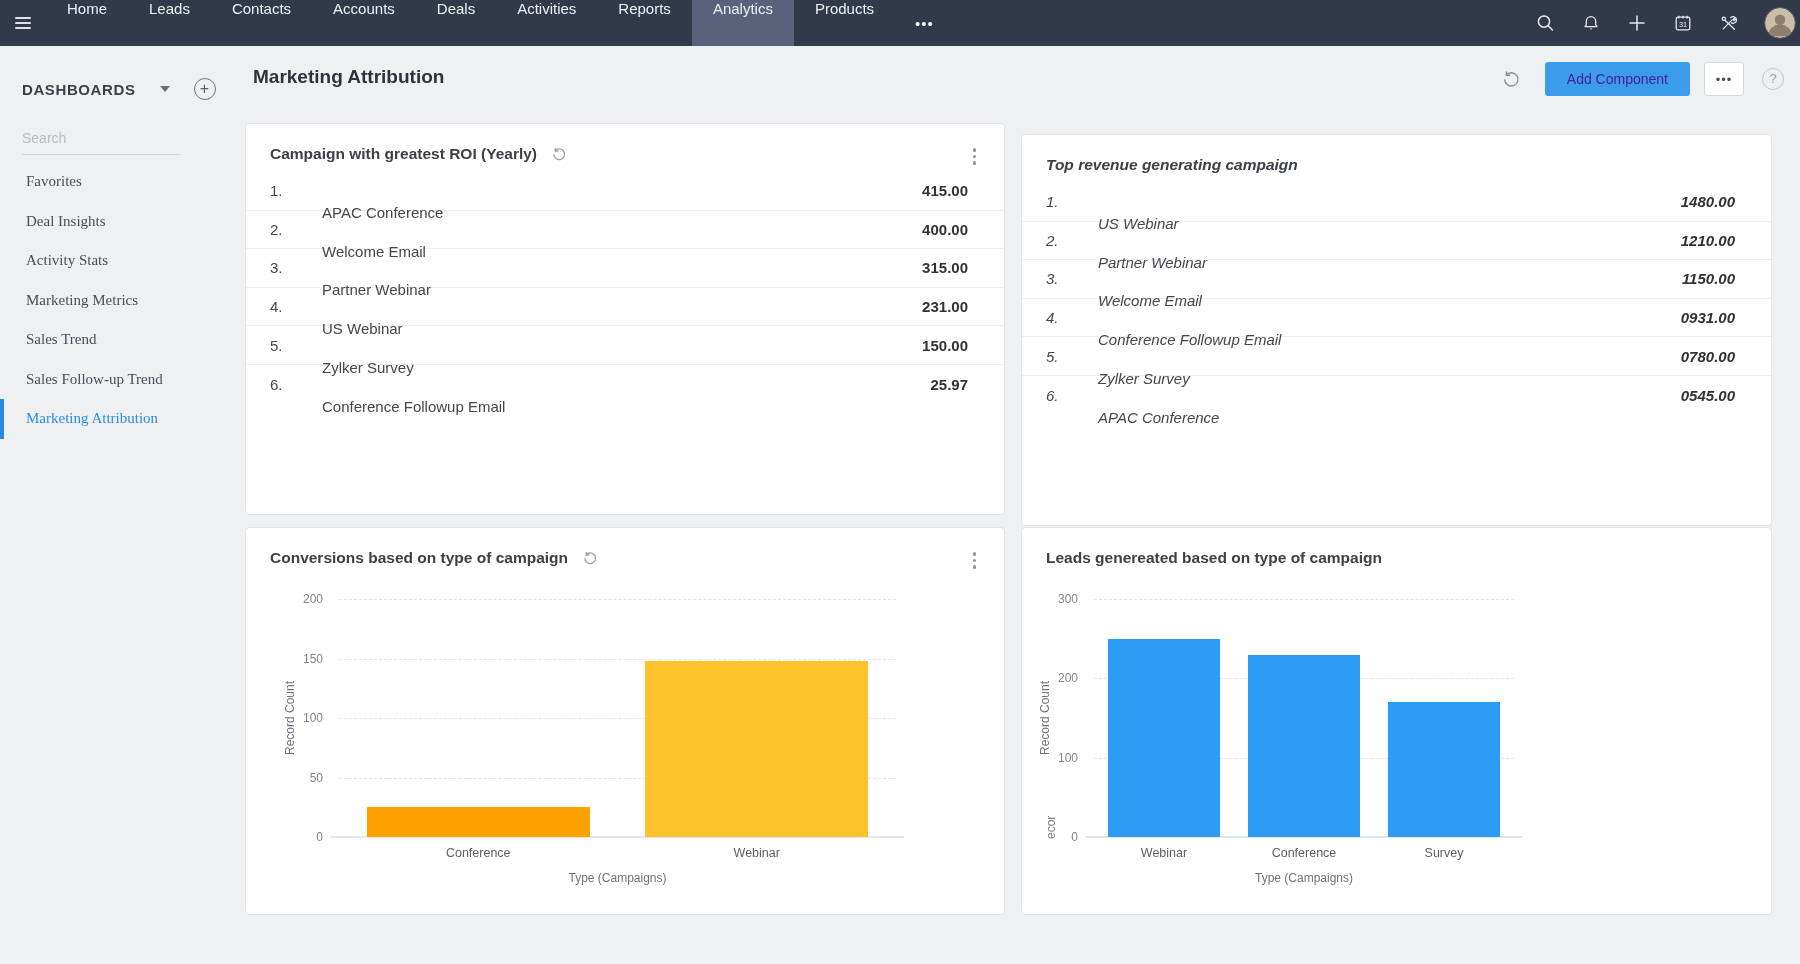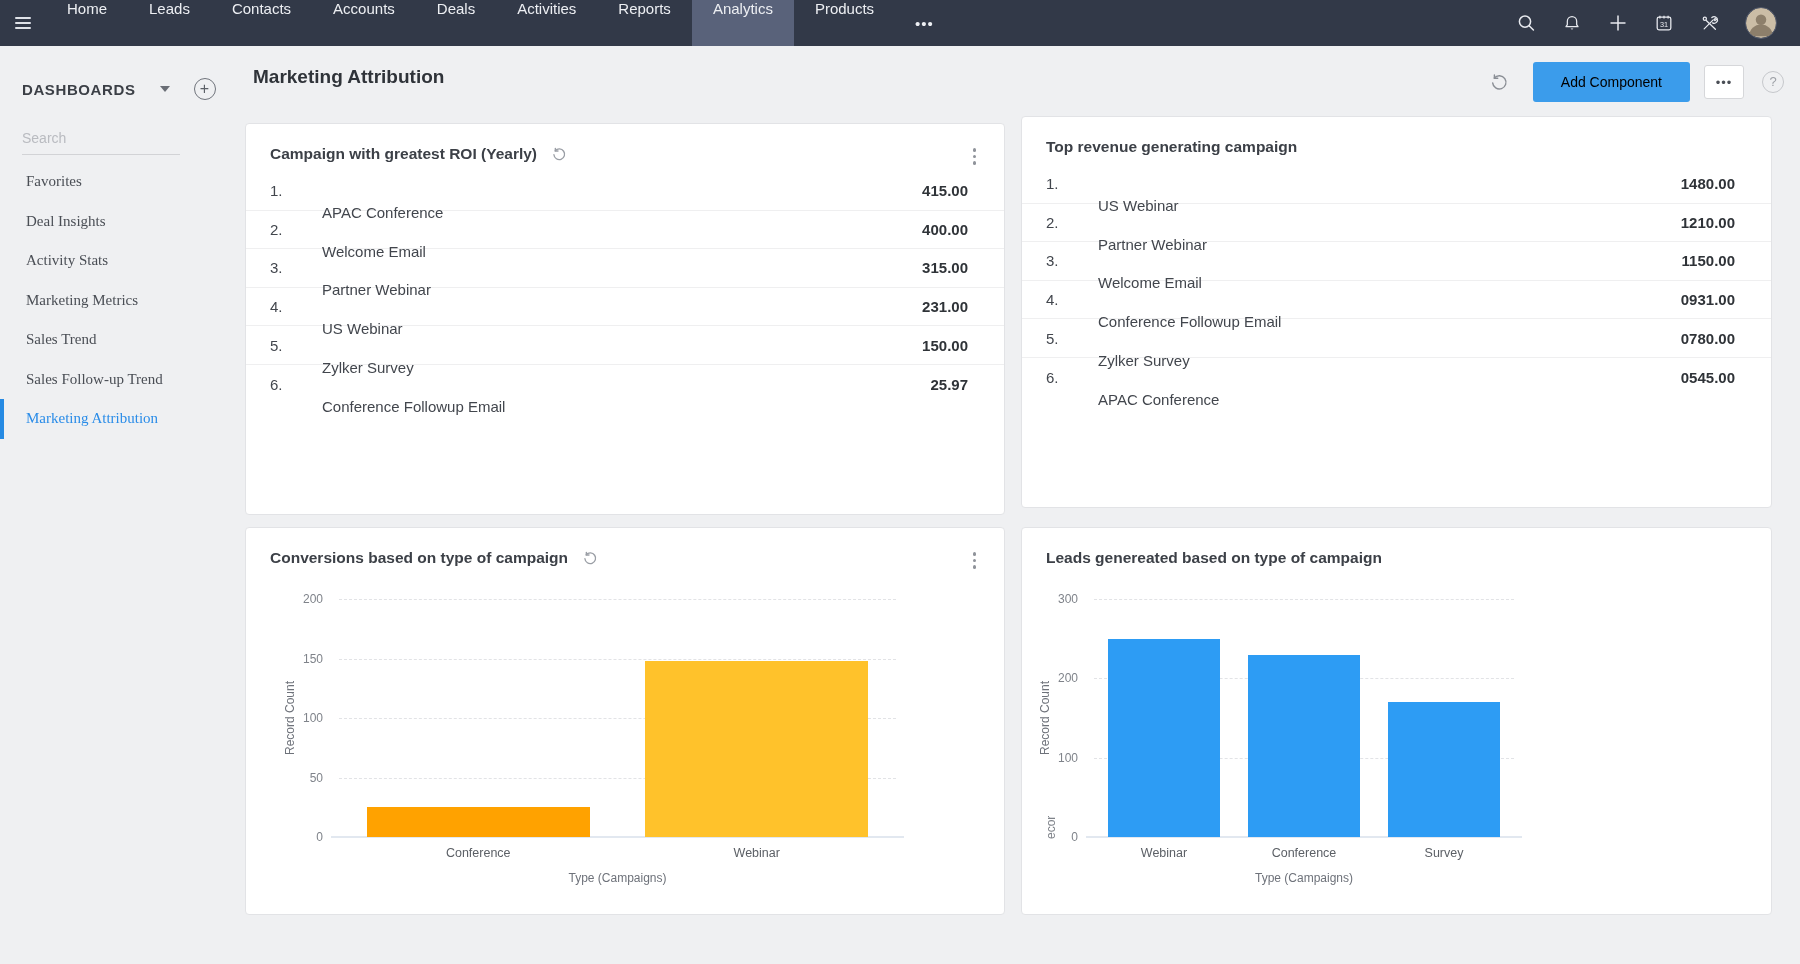--- a/index.html
+++ b/index.html
@@ -16,21 +16,21 @@
     position:absolute; top:0; left:0; width:1800px; height:46px;
     background:#323948; display:flex; align-items:stretch; color:#edeff3;
   }
   .hamburger{ width:46px; display:flex; flex-direction:column; justify-content:center; align-items:center; gap:3px; cursor:pointer;}
   .hamburger i{ display:block; width:16px; height:2px; background:#dfe2e8; border-radius:1px;}
   .nav-items{ display:flex; align-items:stretch; }
   .nav-item{ display:flex; align-items:flex-start; padding:0 21px; font-size:15px; cursor:pointer; white-space:nowrap;}
   .nav-item.active{ background:#59627a; }
   .nav-more{ display:flex; align-items:center; padding:0 20px; font-size:15px; letter-spacing:1px; cursor:pointer;}
   .nav-spacer{ flex:1; }
-  .nav-right{ display:flex; align-items:center; gap:24px; padding-right:23px; }
+  .nav-right{ display:flex; align-items:center; gap:24px; padding-right:4px; }
   .nav-icon{ width:22px; height:22px; display:flex; align-items:center; justify-content:center; cursor:pointer; color:#e8eaef;}
   .nav-icon svg{ display:block; }
   .cal-day{ font-size:8px; fill:#e8eaef; font-family:"Liberation Sans",sans-serif;}
   .avatar{ width:32px; height:32px; border-radius:50%; overflow:hidden; display:block; cursor:pointer; border:1px solid #565d6e;}
   
   .sidebar{ position:absolute; top:46px; left:0; width:205px; bottom:0; }
   .dash-header{ position:absolute; top:32px; left:22px; display:flex; align-items:center; gap:24px;}
   .dash-title{ font-size:15px; font-weight:bold; letter-spacing:.6px; color:#3b3f46;}
   .caret{ width:0; height:0; border-left:5px solid transparent; border-right:5px solid transparent; border-top:6px solid #6a6e76; cursor:pointer;}
   .circle-plus{ width:22px; height:22px; border:1.5px solid #70747c; border-radius:50%; color:#5c6067;
@@ -42,35 +42,35 @@
   }
   .side-search input::placeholder{ color:#b9bbc0; }
   .side-list{ position:absolute; top:116px; left:0; right:0;font-family:Liberation Serif, serif;}
   .side-item{ height:39.5px; display:flex; align-items:center; padding-left:22px; font-size:15px; color:#4a4e55; cursor:pointer; border-left:4px solid transparent;}
   .side-item.active{ color:#2a8ce8; border-left:4px solid #268ae3; }
   
   .page-title{ position:absolute; top:66px; left:253px; font-size:19px; font-weight:600; color:#2f3339;}
   .header-controls{ position:absolute; top:62px; right:16px; display:flex; align-items:center;}
   .icon-refresh{ width:20px; height:20px; color:#8a8e95; cursor:pointer; margin-right:24px;}
   .btn-primary{
-    height:40px; padding:0 28px; background:#3b9ceb; border:none; border-radius:3px;
-    color:#000000; font-size:14px; cursor:pointer; font-family:"Liberation Sans",sans-serif;
+    height:34px; padding:0 22px; background:#3b9ceb; border:none; border-radius:3px;
+    color:#4c1d95; font-size:14px; cursor:pointer; font-family:"Liberation Sans",sans-serif;
   }
   .btn-more{
     height:34px; width:40px; margin-left:14px; background:#fff; border:1px solid #d6d7da; border-radius:3px;
     color:#4a4e55; font-size:13px; letter-spacing:1px; cursor:pointer; font-family:"Liberation Sans",sans-serif;
   }
   .help-circle{
     width:22px; height:22px; margin-left:18px; border:1px solid #c6c8cc; border-radius:50%;
     color:#9da0a6; font-size:13px; line-height:20px; text-align:center; cursor:pointer;
   }
   
   .card{ position:absolute; background:#fff; border:1px solid #e2e3e6; border-radius:4px;}
   #card-roi    { left:245px;  top:123px; width:760px; height:392px;}
-  #card-rev    { left:1021px; top:116px; width:751px; height:392px;}
+  #card-rev    { left:1021px; top:134px; width:751px; height:392px;font-style:italic;}
   #card-conv   { left:245px;  top:527px; width:760px; height:388px;}
   #card-leads  { left:1021px; top:527px; width:751px; height:388px;}
   .card-head{ display:flex; align-items:center; padding:21px 24px 0 24px;}
   .card-title{ font-size:15.5px; font-weight:bold; color:#3c4047;}
   .mini-refresh{ width:16px; height:16px; color:#9a9ea5; margin-left:14px; cursor:pointer;}
   .kebab{ position:absolute; top:24px; right:28px; display:flex; flex-direction:column; gap:3px; cursor:pointer;}
   .kebab i{ width:3.5px; height:3.5px; border-radius:50%; background:#8f939a; display:block;}
   
   .rank-rows{ margin-top:9px; }
   .rank-row{ display:flex; align-items:center; height:38.6px; padding:0 36px 0 24px; border-bottom:1px solid #efeff0; font-size:15px;}

